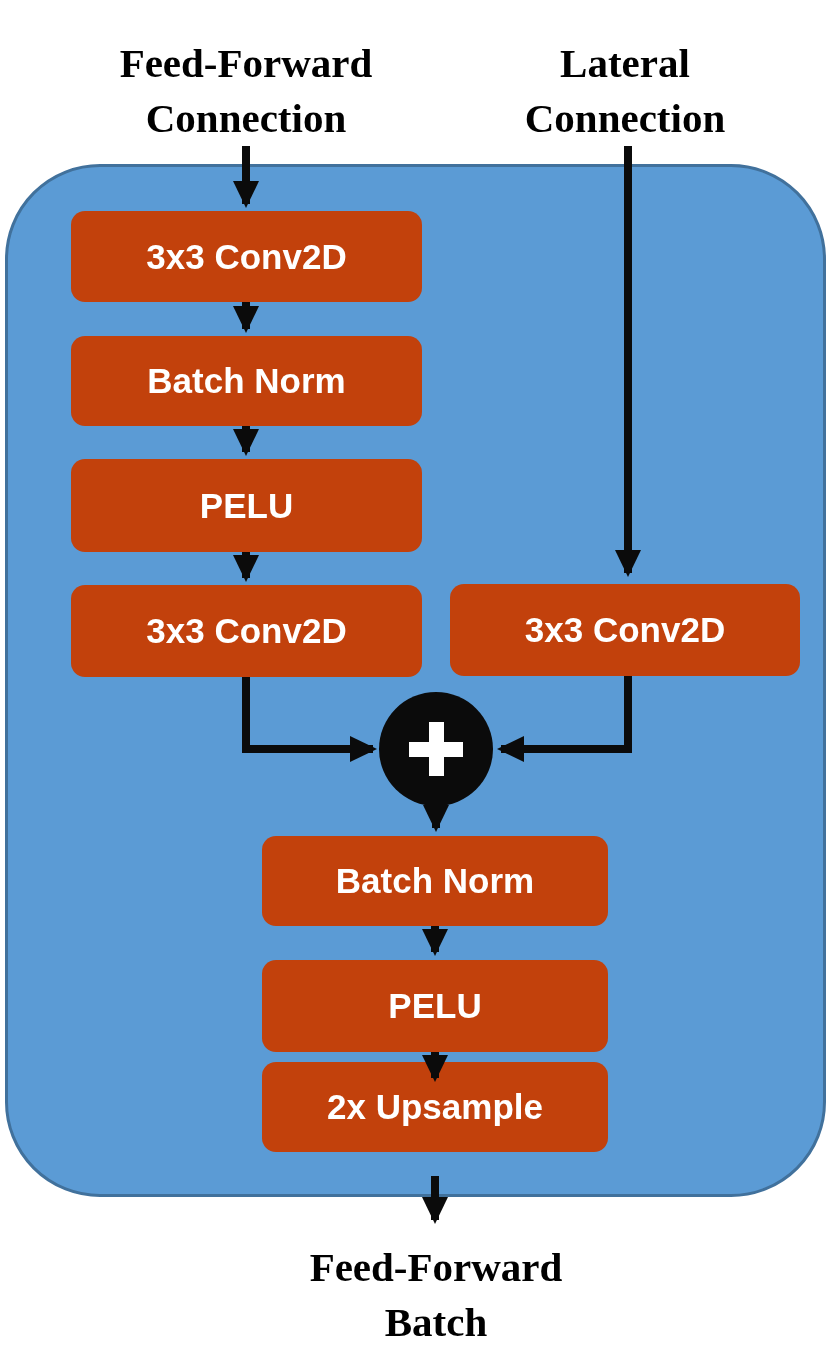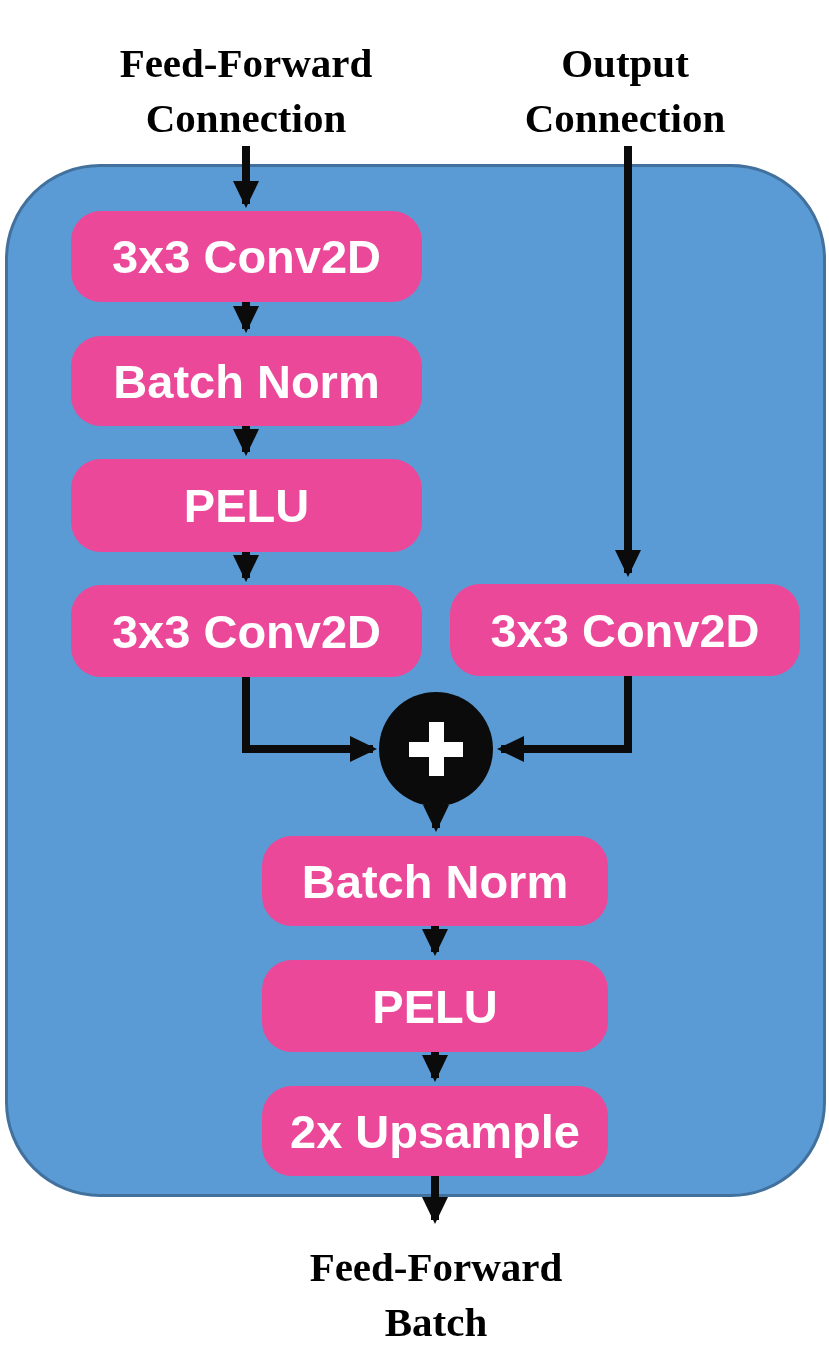--- a/index.html
+++ b/index.html
@@ -25,43 +25,43 @@
     height: 1033px;
     box-sizing: border-box;
     background: #5B9BD5;
     border: 3px solid #41719C;
     border-radius: 95px;
   }
   
   .node {
     position: absolute;
     box-sizing: border-box;
-    background: #ec4899;
-    border-radius: 30px;
+    background: #c2410c;
+    border-radius: 14px;
     color: #FFFFFF;
     font-weight: bold;
-    font-size: 47px;
+    font-size: 35px;
     letter-spacing: 0px;
     display: flex;
     align-items: center;
     justify-content: center;
     white-space: nowrap;
   }
   .col-left   { left: 71px;  width: 351px; }
   .col-right  { left: 450px; width: 350px; }
   .col-center { left: 262px; width: 346px; }
 
   .n-ff-conv1    { top: 197px;  height: 91px; }
   .n-ff-bn       { top: 322px;  height: 90px; }
   .n-ff-pelu     { top: 445px;  height: 93px; }
   .n-ff-conv2    { top: 571px;  height: 92px; }
   .n-lat-conv    { top: 570px;  height: 92px; }
   .n-post-bn     { top: 822px;  height: 90px; }
   .n-post-pelu   { top: 946px;  height: 92px; }
-  .n-post-up     { top: 1072px; height: 90px; }
+  .n-post-up     { top: 1048px; height: 90px; }
 
   
   .merge-circle {
     position: absolute;
     left: 379px;
     top: 678px;
     width: 114px;
     height: 114px;
     border-radius: 50%;
     background: #0B0B0B;
@@ -112,21 +112,21 @@
 </head>
 <body>
 
 <div class="canvas">
 
   <div class="io-label lbl-ff-in">
     <div>Feed-Forward</div>
     <div>Connection</div>
   </div>
   <div class="io-label lbl-lat-in">
-    <div>Output</div>
+    <div>Lateral</div>
     <div>Connection</div>
   </div>
 
   <div class="block-container"></div>
 
   <div class="node col-left n-ff-conv1">3x3 Conv2D</div>
   <div class="node col-left n-ff-bn">Batch Norm</div>
   <div class="node col-left n-ff-pelu">PELU</div>
   <div class="node col-left n-ff-conv2">3x3 Conv2D</div>
 

